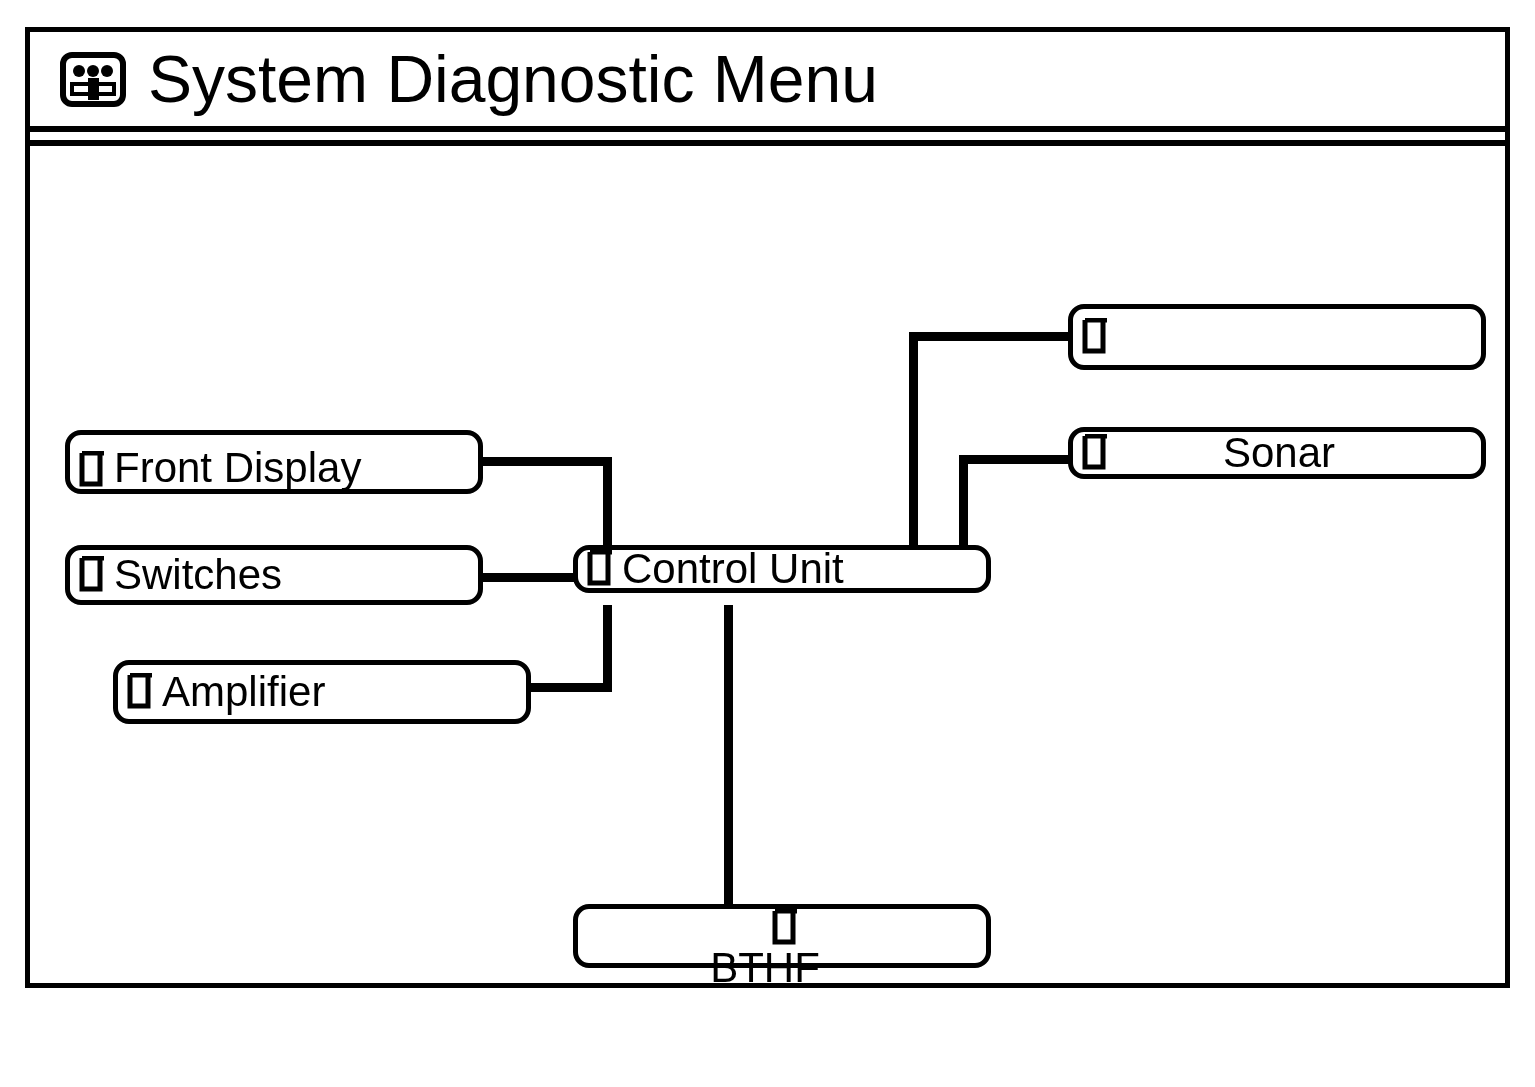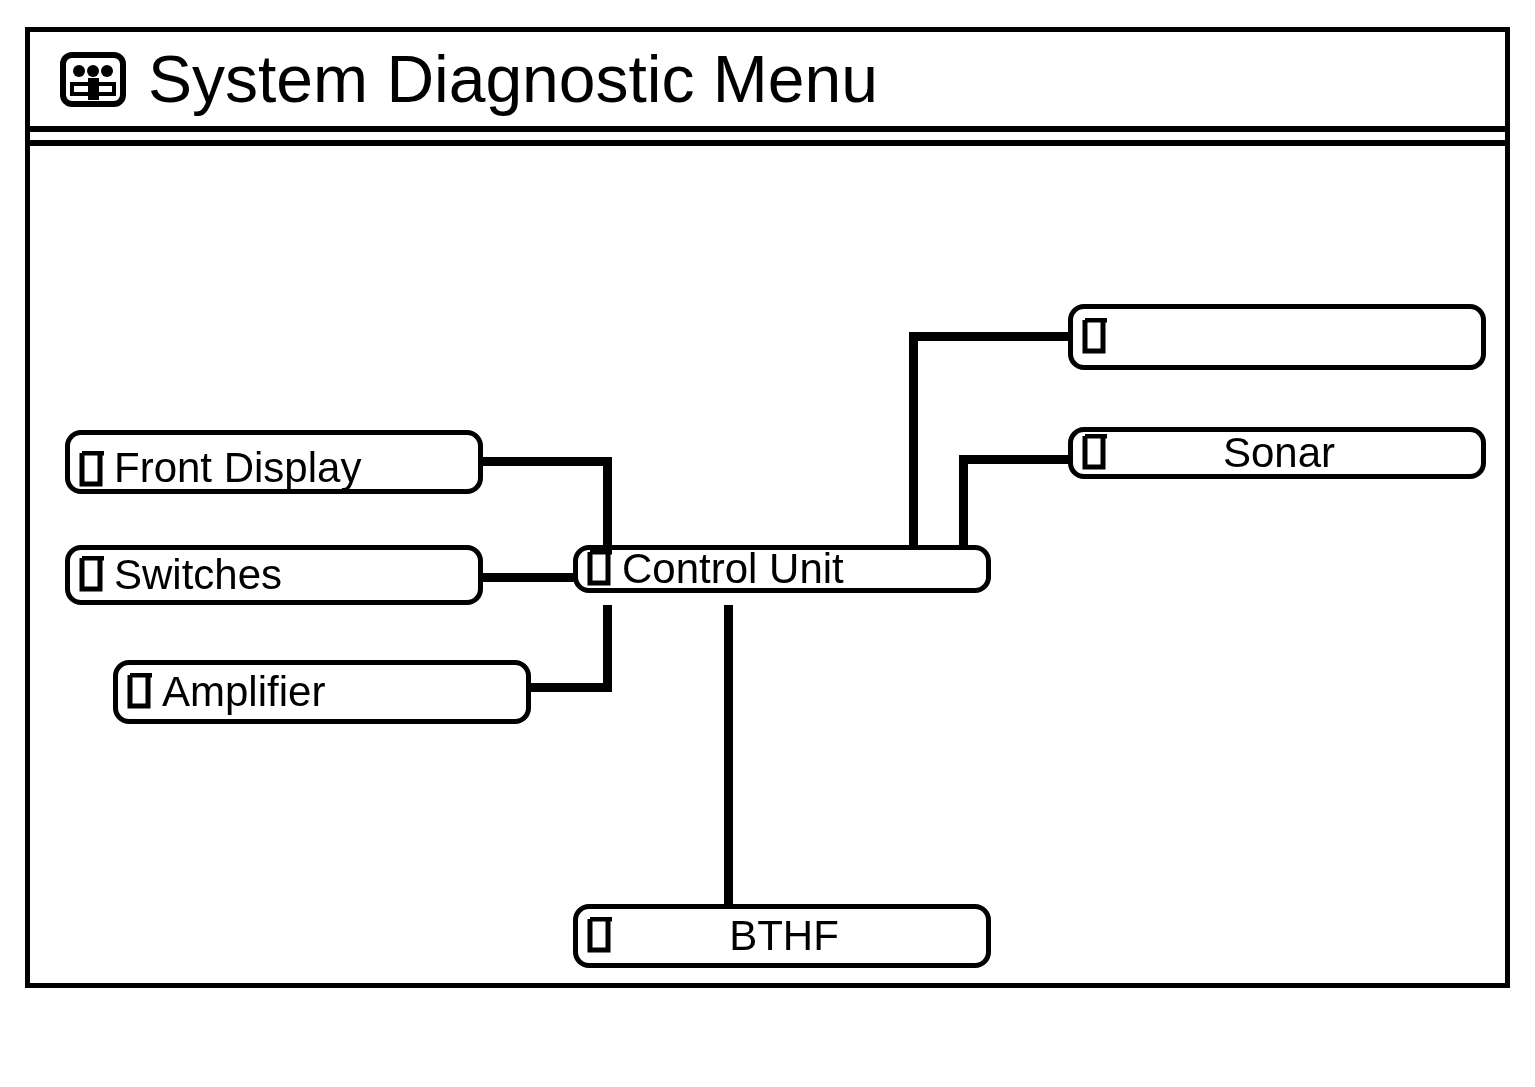--- a/index.html
+++ b/index.html
@@ -214,21 +214,21 @@
       <div class="node align-center" style="left:1038px; top:281px; width:418px; height:52px;">
         <span class="node-icon">
           <svg viewBox="0 0 26 38" width="26" height="38" aria-hidden="true">
             <path d="M4 2 V33 H22 V2" fill="none" stroke="#000" stroke-width="5"></path>
             <path d="M4 2 H26" fill="none" stroke="#000" stroke-width="5"></path>
           </svg>
         </span>
         <span class="node-label">Sonar</span>
       </div>
 
-      <div class="node align-center" style="left:543px; top:758px; width:418px; height:64px;">
+      <div class="node align-center" style="left:543px; top:758px; width:418px; height:64px;flex-direction:column;">
         <span class="node-icon">
           <svg viewBox="0 0 26 38" width="26" height="38" aria-hidden="true">
             <path d="M4 2 V33 H22 V2" fill="none" stroke="#000" stroke-width="5"></path>
             <path d="M4 2 H26" fill="none" stroke="#000" stroke-width="5"></path>
           </svg>
         </span>
         <span class="node-label">BTHF</span>
       </div>
 
     </div>

